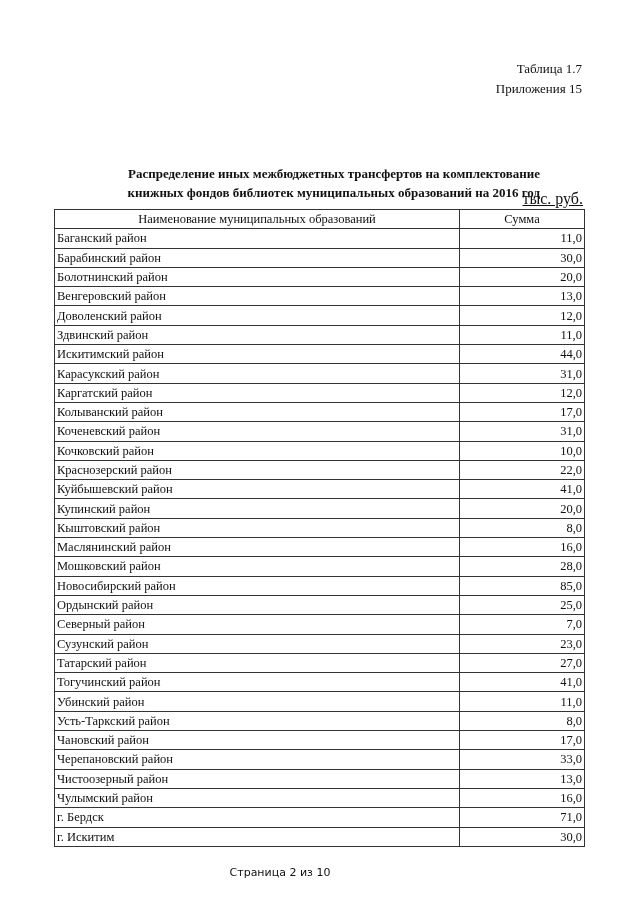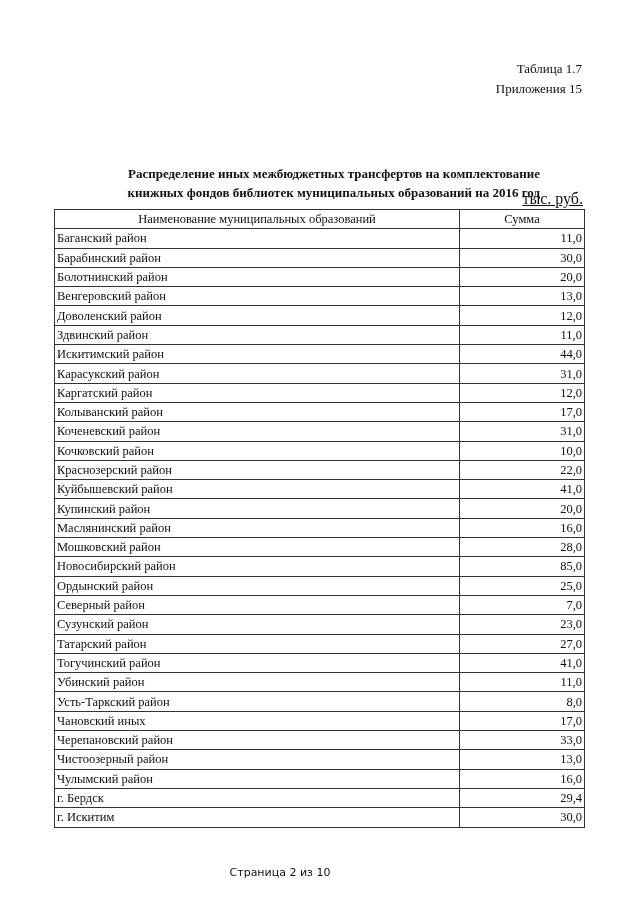--- a/index.html
+++ b/index.html
@@ -93,20 +93,24 @@
       </tr>
       <tr>
         <td class="name">Куйбышевский район</td>
         <td class="sum">41,0</td>
       </tr>
       <tr>
         <td class="name">Купинский район</td>
         <td class="sum">20,0</td>
       </tr>
       <tr>
+        <td class="name">Кыштовский район</td>
+        <td class="sum">8,0</td>
+      </tr>
+      <tr>
         <td class="name">Маслянинский район</td>
         <td class="sum">16,0</td>
       </tr>
       <tr>
         <td class="name">Мошковский район</td>
         <td class="sum">28,0</td>
       </tr>
       <tr>
         <td class="name">Новосибирский район</td>
         <td class="sum">85,0</td>
@@ -133,38 +137,38 @@
       </tr>
       <tr>
         <td class="name">Убинский район</td>
         <td class="sum">11,0</td>
       </tr>
       <tr>
         <td class="name">Усть-Таркский район</td>
         <td class="sum">8,0</td>
       </tr>
       <tr>
-        <td class="name">Чановский иных</td>
+        <td class="name">Чановский район</td>
         <td class="sum">17,0</td>
       </tr>
       <tr>
         <td class="name">Черепановский район</td>
         <td class="sum">33,0</td>
       </tr>
       <tr>
         <td class="name">Чистоозерный район</td>
         <td class="sum">13,0</td>
       </tr>
       <tr>
         <td class="name">Чулымский район</td>
         <td class="sum">16,0</td>
       </tr>
       <tr>
         <td class="name">г. Бердск</td>
-        <td class="sum">29,4</td>
+        <td class="sum">71,0</td>
       </tr>
       <tr>
         <td class="name">г. Искитим</td>
         <td class="sum">30,0</td>
       </tr>
     </tbody>
 </table>
 
 <div id="footer">Страница  2 из 10</div>
 

